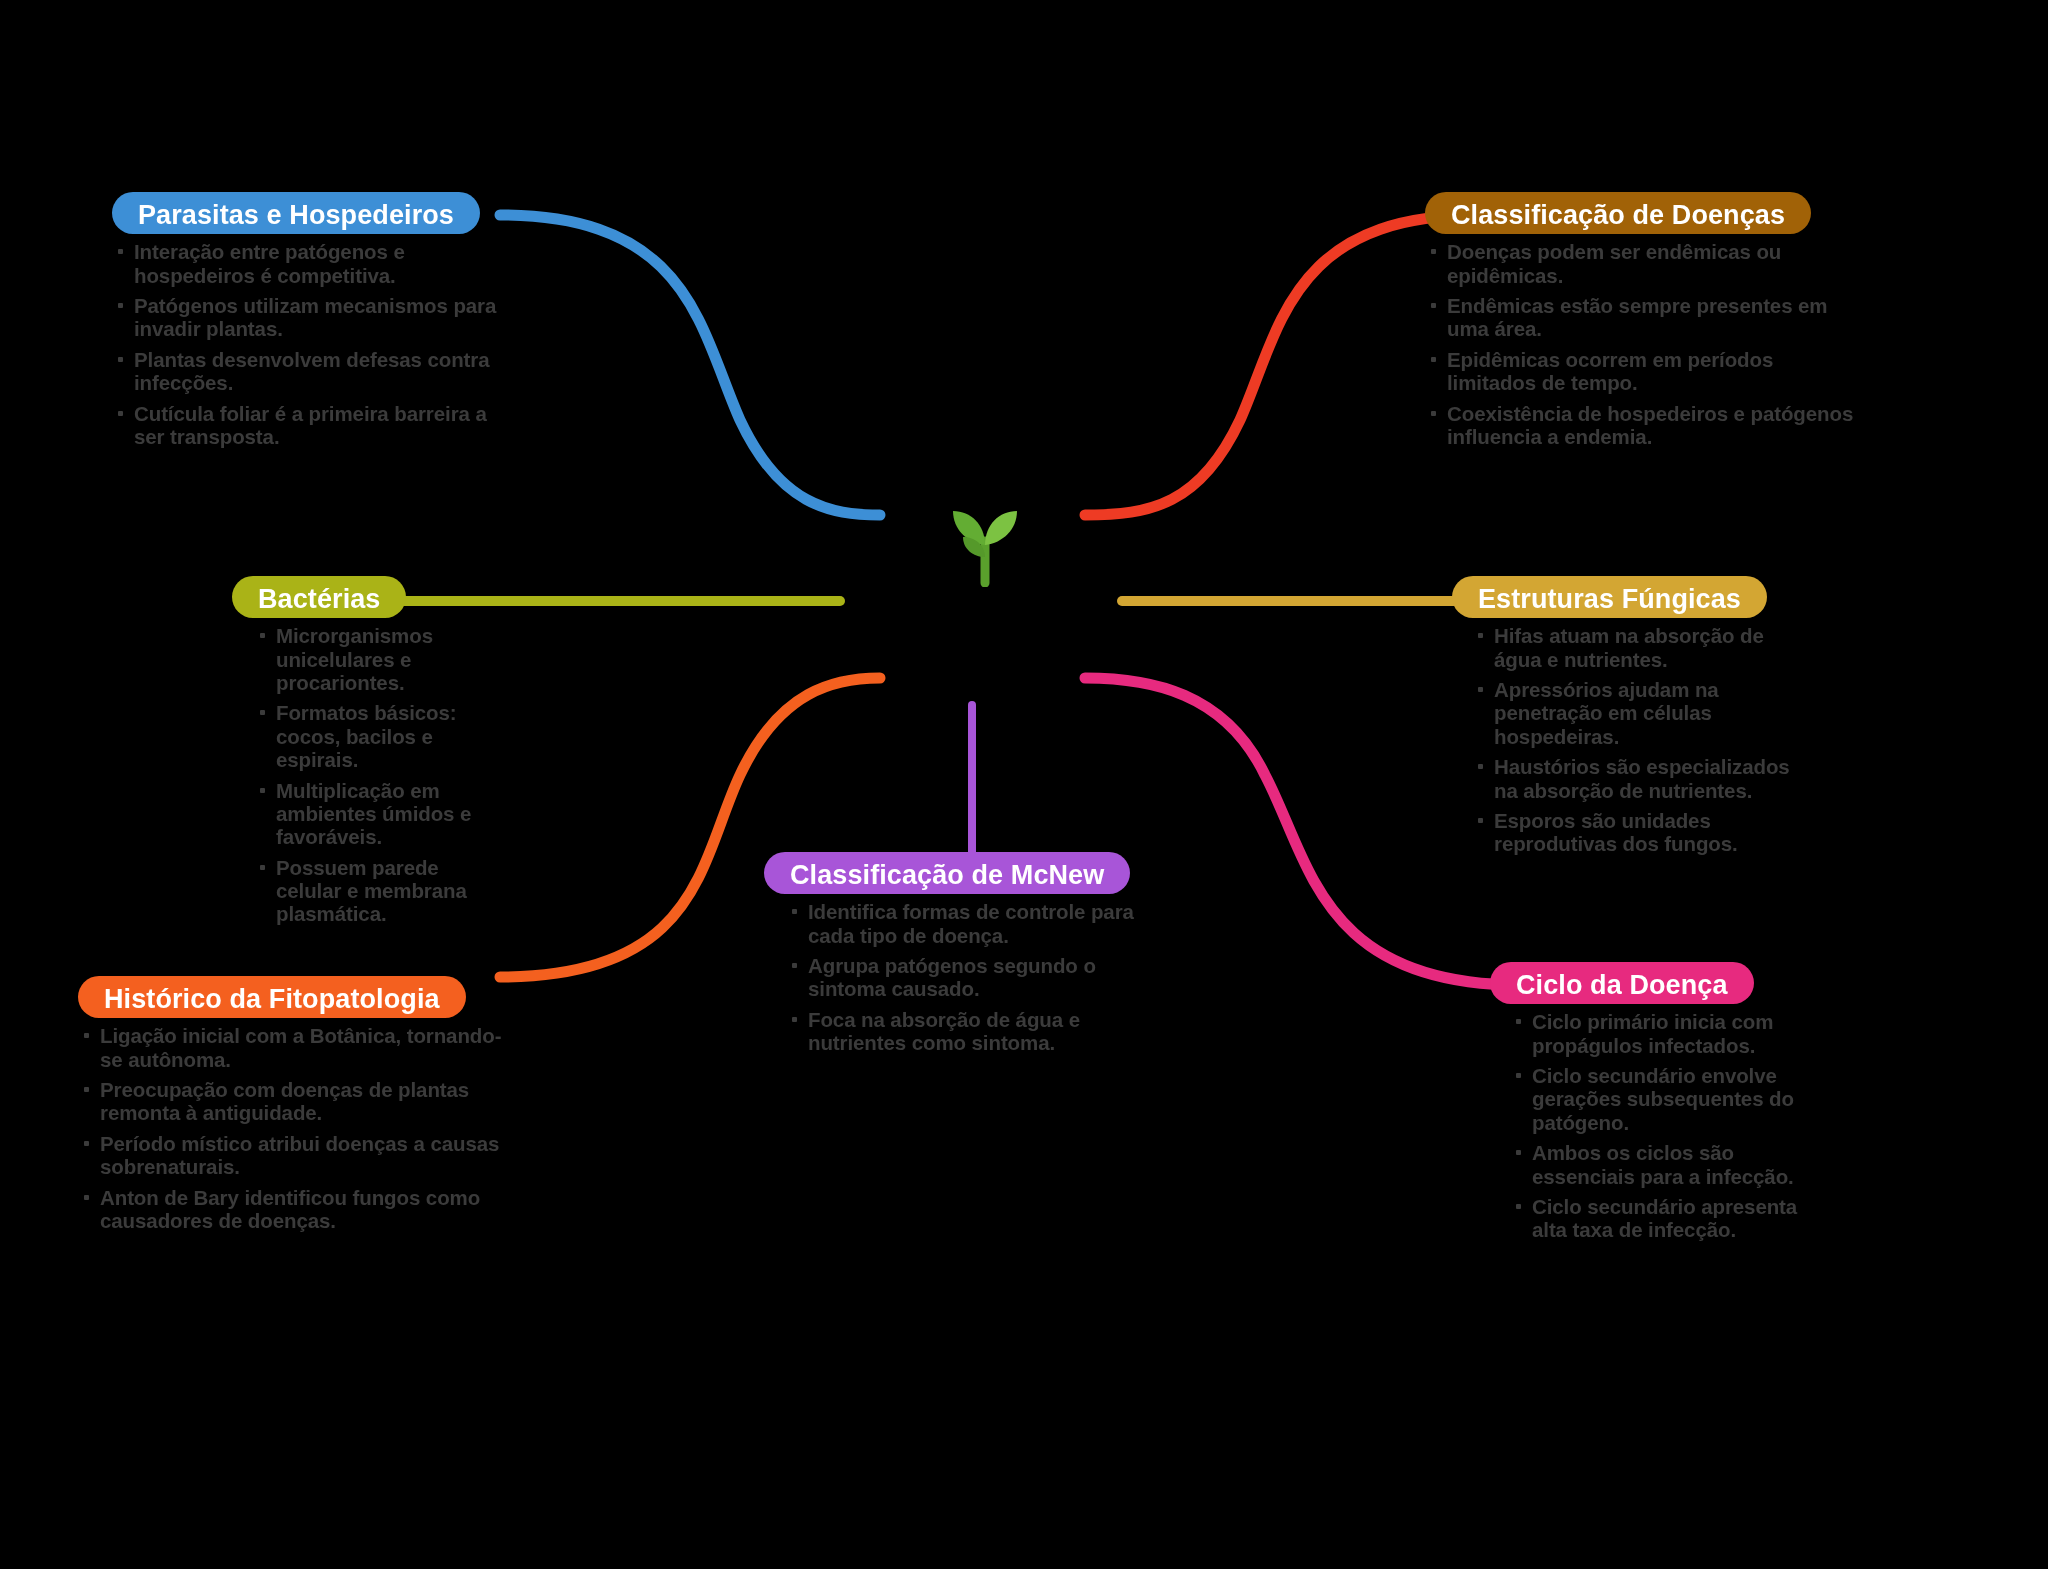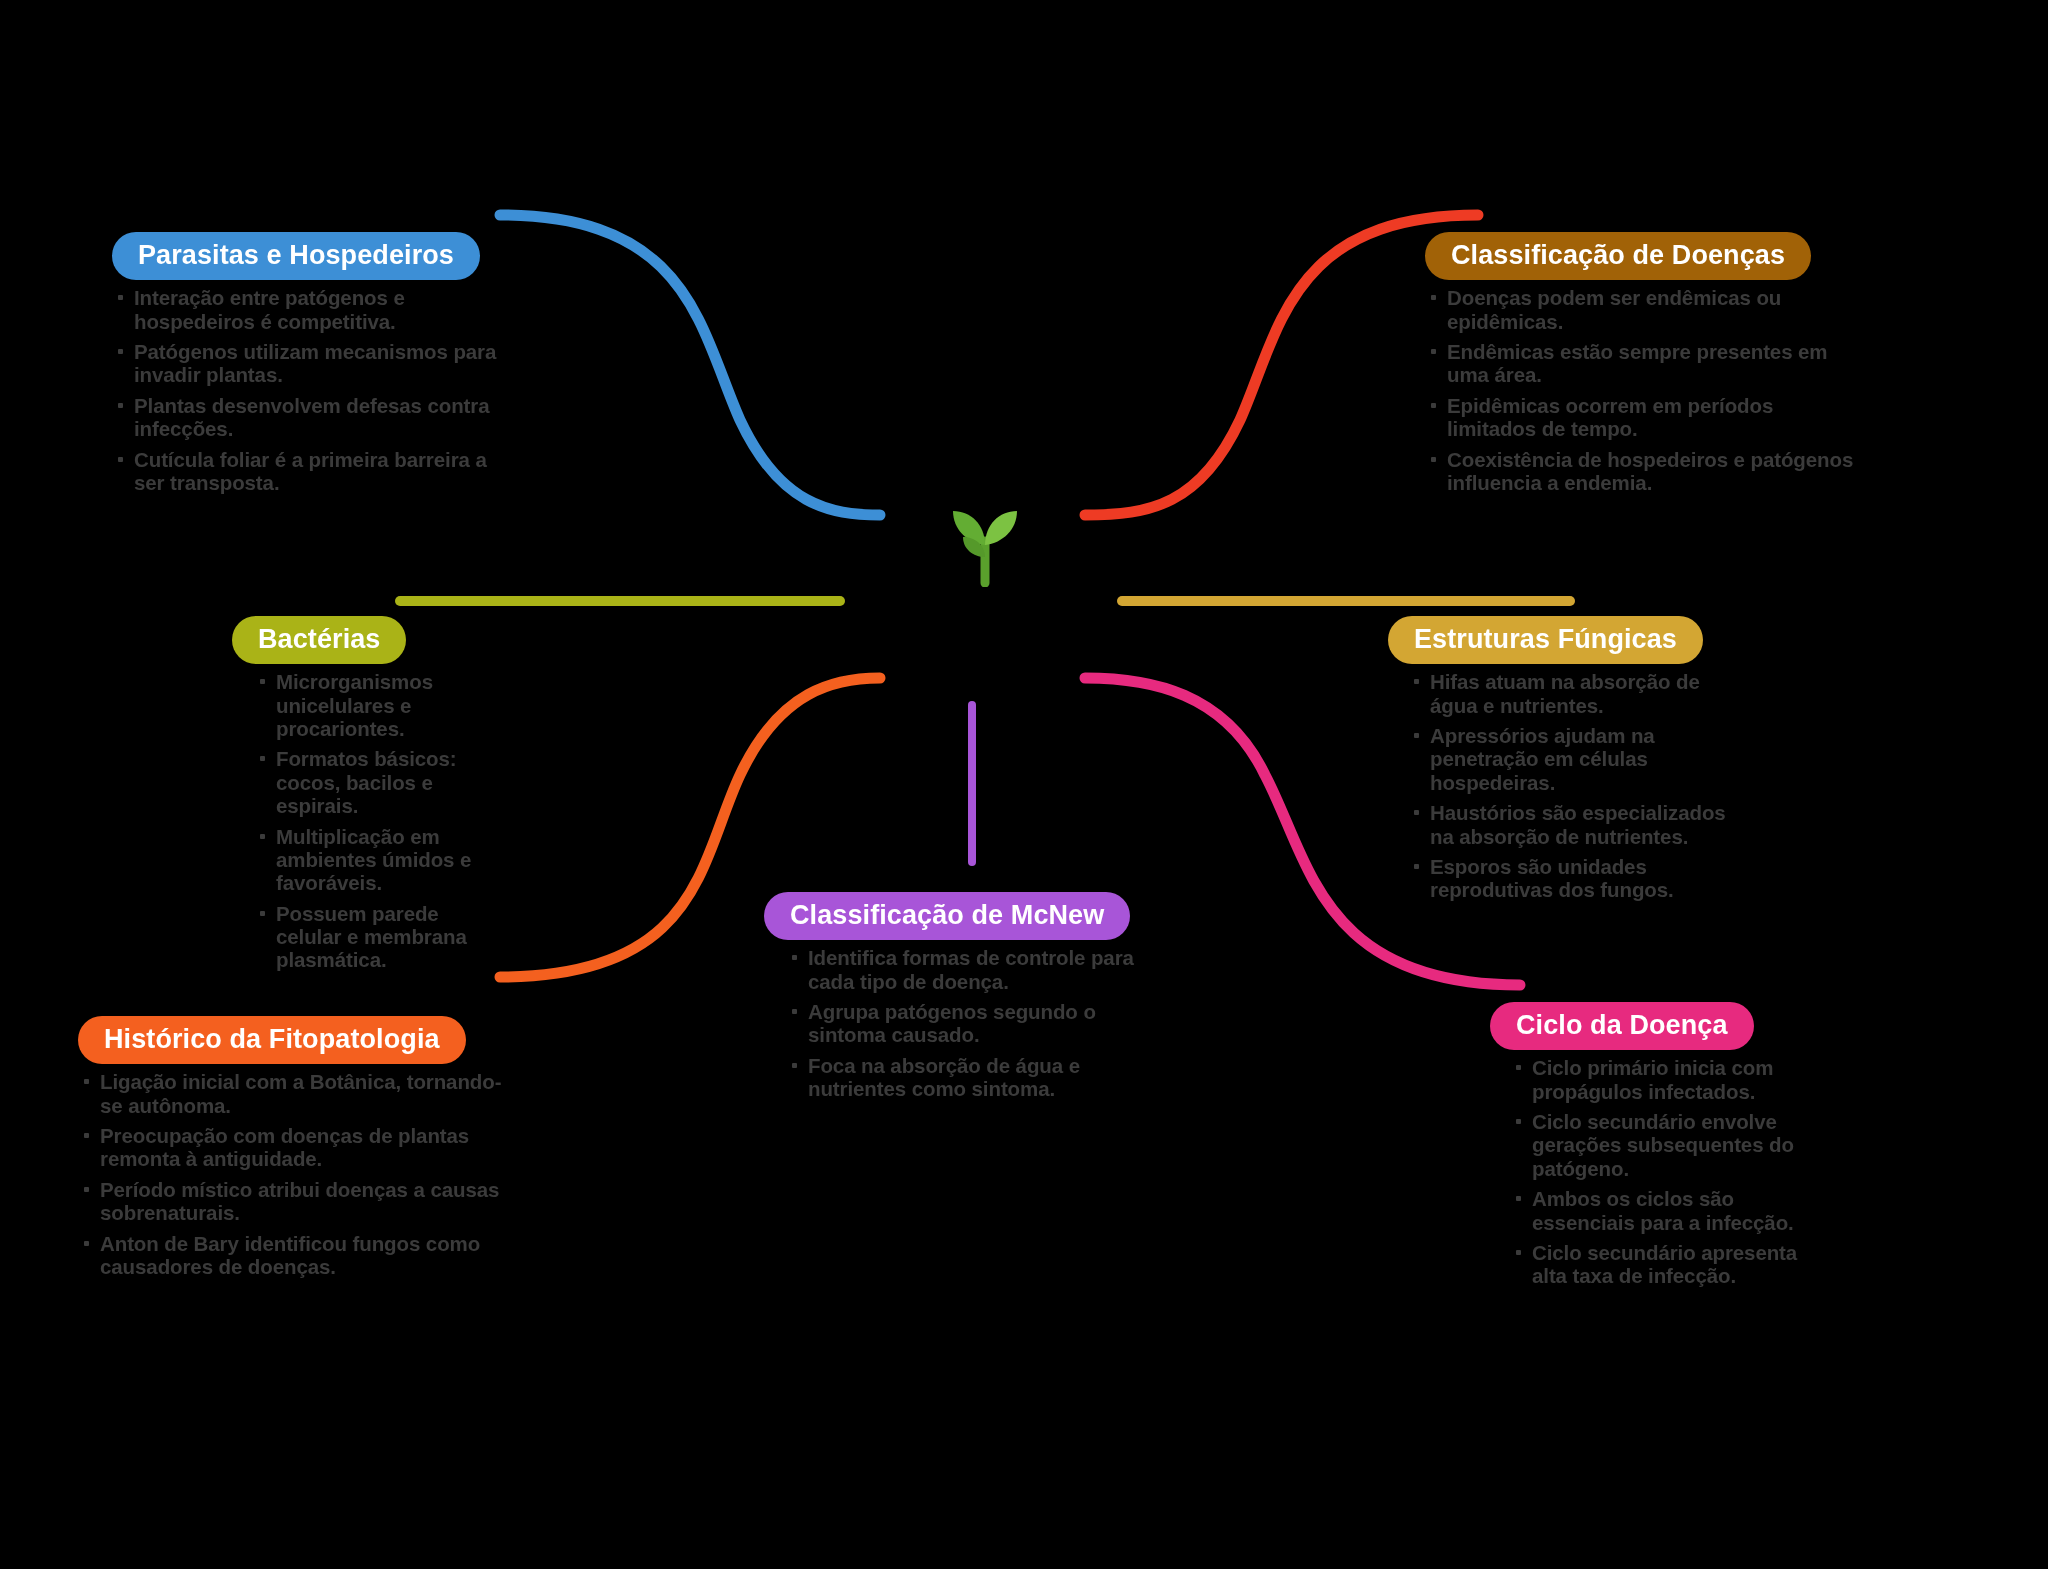--- a/index.html
+++ b/index.html
@@ -44,24 +44,23 @@
   .branch {
     position: absolute;
   }
   .pill {
     display: inline-block;
     border-radius: 999px;
     color: #ffffff;
     font-weight: bold;
     font-size: 27px;
     letter-spacing: .1px;
-    padding: 9px 26px 11px 26px;
+    padding: 9px 26px 5px 26px;
     white-space: nowrap;
     line-height: 1.05;
-    margin-top: 40px;
   }
   .pill-row {
     display: flex;
   }
 
   ul.bullets {
     list-style: none;
     margin: 6px 0 0 0;
     padding: 0;
   }
@@ -83,21 +82,21 @@
     width: 5px;
     height: 5px;
     background: #3b3b3b;
     border-radius: 1px;
   }
 
   
   #b-parasitas      { left: 112px;  top: 192px;  width: 400px; }
   #b-classificacao  { left: 1425px; top: 192px;  width: 430px; }
   #b-bacterias      { left: 232px;  top: 576px;  width: 260px; }
-  #b-fungicas       { left: 1388px; top: 576px;  width: 340px; }
+  #b-fungicas       { left: 1452px; top: 576px;  width: 340px; }
   #b-historico      { left: 78px;   top: 976px;  width: 440px; }
   #b-mcnew          { left: 764px;  top: 852px;  width: 400px; }
   #b-ciclo          { left: 1490px; top: 962px;  width: 320px; }
 
   #b-bacterias ul.bullets,
   #b-fungicas  ul.bullets,
   #b-ciclo     ul.bullets,
   #b-mcnew     ul.bullets {
     margin-left: 22px;
   }

